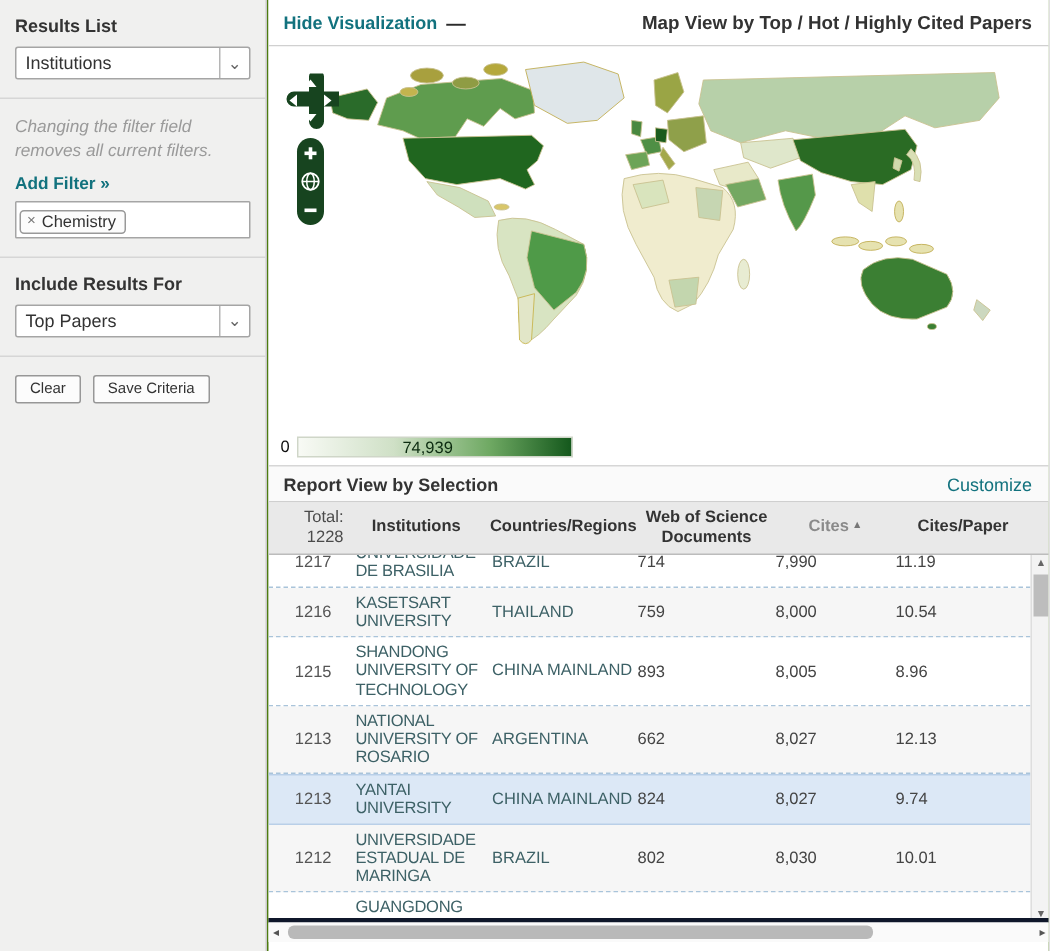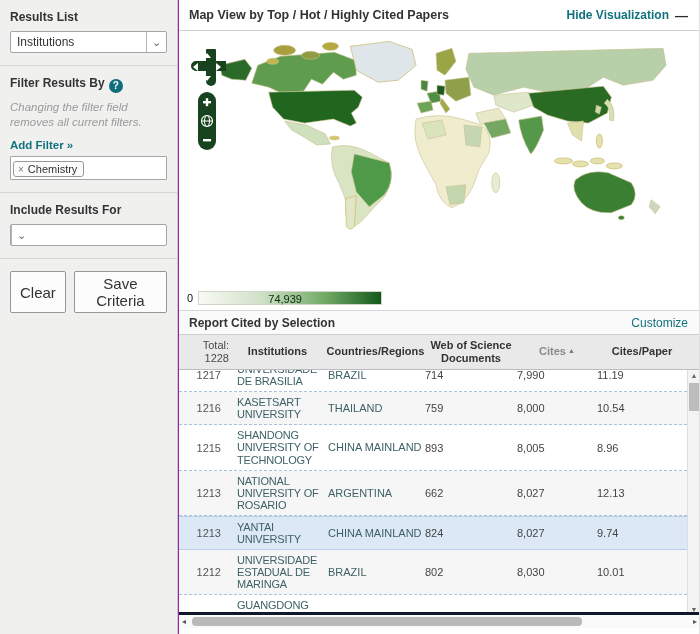--- a/index.html
+++ b/index.html
@@ -5,37 +5,37 @@
   :root{
     --accent:#12727e;
     --sidebar-bg:#f0f0ef;
     --hl-row:#dce8f6;
     --inst-col:#3d6166;
     --ctl-green:#17441f;
   }
   *{box-sizing:border-box;margin:0;padding:0;}
   html,body{background:#fff;}
   body{font-family:"Liberation Sans","DejaVu Sans",sans-serif;color:#333;}
-  #app{position:relative;width:700px;height:634px;background:#a21caf;overflow:hidden;border-right:1px solid #e0e0e0;}
+  #app{position:relative;width:700px;height:634px;background:#4d7c0f;overflow:hidden;border-right:1px solid #e0e0e0;}
 
   
   #sidebar{position:absolute;left:0;top:0;width:178px;height:634px;background:var(--sidebar-bg);border-right:1px solid #c9c9c9;}
   .sb-section{padding:10px 10px 12px 10px;border-bottom:1px solid #d6d6d6;}
   .sb-label{font-size:12px;font-weight:bold;color:#333;margin-bottom:7px;}
   .fake-select{display:flex;align-items:center;height:22px;background:#fff;border:1px solid #a5a5a5;border-radius:2px;cursor:pointer;}
   .fake-select .val{flex:1;font-size:12px;color:#333;padding-left:6px;white-space:nowrap;overflow:hidden;}
   .fake-select .chev{width:20px;height:100%;border-left:1px solid #b5b5b5;display:flex;align-items:center;justify-content:center;color:#666;font-size:11px;}
   .help-circle{display:inline-flex;align-items:center;justify-content:center;width:14px;height:14px;border-radius:50%;background:#0e6e7c;color:#fff;font-size:10px;font-weight:bold;vertical-align:-2px;margin-left:4px;cursor:pointer;}
   .sb-note{font-style:italic;color:#9a9a9a;font-size:11.5px;line-height:1.35;margin:2px 0 8px 0;}
   .add-filter{color:var(--accent);font-size:11.5px;font-weight:bold;margin-bottom:5px;cursor:pointer;}
   .filter-box{background:#fff;border:1px solid #a5a5a5;min-height:23px;padding:2px;border-radius:1px;}
   .filter-tag{display:inline-flex;align-items:center;border:1px solid #999;border-radius:3px;background:#fcfcfc;padding:1px 6px 1px 4px;font-size:11px;color:#333;cursor:pointer;}
   .filter-tag .x{color:#777;font-size:10px;margin-right:4px;}
   .sb-buttons{display:flex;gap:8px;padding:12px 10px;}
-  .sb-btn{background:#fcfcfc;border:1px solid #979797;border-radius:2px;font-size:15px;color:#333;padding:3px 9px;cursor:pointer;font-family:inherit;}
+  .sb-btn{background:#fcfcfc;border:1px solid #979797;border-radius:2px;font-size:10px;color:#333;padding:3px 9px;cursor:pointer;font-family:inherit;}
 
   
   #main{position:absolute;left:179px;top:0;width:521px;height:634px;background:#fff;}
   #viz-header{height:31px;border-bottom:1px solid #d0d0d0;display:flex;align-items:center;justify-content:space-between;padding:0 12px 0 10px;background:#fff;}
   #viz-title{font-size:12.5px;font-weight:bold;color:#333;}
   #hide-viz{display:flex;align-items:center;gap:6px;cursor:pointer;}
   #hide-viz .txt{color:var(--accent);font-size:12px;font-weight:bold;}
   #hide-viz .minus{color:#2b2b2b;font-weight:bold;font-size:13px;}
 
   
@@ -92,54 +92,52 @@
   <div id="sidebar">
     <div class="sb-section">
       <div class="sb-label">Results List</div>
       <div class="fake-select">
         <span class="val">Institutions</span>
         <span class="chev">⌄</span>
       </div>
     </div>
 
     <div class="sb-section">
-      <div class="sb-label">
-        <span>Filter Results By</span><span class="help-circle">?</span>
-      </div>
       <div class="sb-note">Changing the filter field removes all current filters.</div>
       <div class="add-filter">Add Filter »</div>
       <div class="filter-box">
         <span class="filter-tag">
           <span class="x">×</span>
           <span>Chemistry</span>
         </span>
       </div>
     </div>
 
     <div class="sb-section">
       <div class="sb-label">Include Results For</div>
       <div class="fake-select">
+        <span class="val">Top Papers</span>
         <span class="chev">⌄</span>
       </div>
     </div>
 
     <div class="sb-buttons">
       <button class="sb-btn">Clear</button>
       <button class="sb-btn">Save Criteria</button>
     </div>
   </div>
 
   <div id="main">
 
     <div id="viz-header">
-      <div id="viz-title">Map View by Top / Hot / Highly Cited Papers</div>
       <div id="hide-viz">
         <span class="txt">Hide Visualization</span>
         <span class="minus">—</span>
       </div>
+      <div id="viz-title">Map View by Top / Hot / Highly Cited Papers</div>
     </div>
 
     <div id="map-area">
 
       <svg id="world-svg" width="508" height="208" viewBox="0 0 510 208">
         <g stroke="#c9c190" stroke-width="0.6">
 
           <path d="M67,48 L73,30 L96,21 L150,17 L171,25 L172,40 L159,44 L149,37 L138,49 L127,44 L119,56 L95,57 L84,52 Z" fill="#5f9c4e"></path>
 
           <ellipse cx="100" cy="15" rx="11" ry="5" fill="#a8a03e"></ellipse>
@@ -236,21 +234,21 @@
 
       <div id="legend">
         <span class="min">0</span>
         <div id="legend-bar">
           <span class="max">74,939</span>
         </div>
       </div>
     </div>
 
     <div id="report-bar">
-      <div id="report-title">Report Cited by Selection</div>
+      <div id="report-title">Report View by Selection</div>
       <div id="customize">Customize</div>
     </div>
 
     <div id="col-header" class="grid-cols">
       <div class="hc total-cell">
         <div>Total:</div>
         <div>1228</div>
       </div>
       <div class="hc clickable">Institutions</div>
       <div class="hc clickable">Countries/Regions</div>

